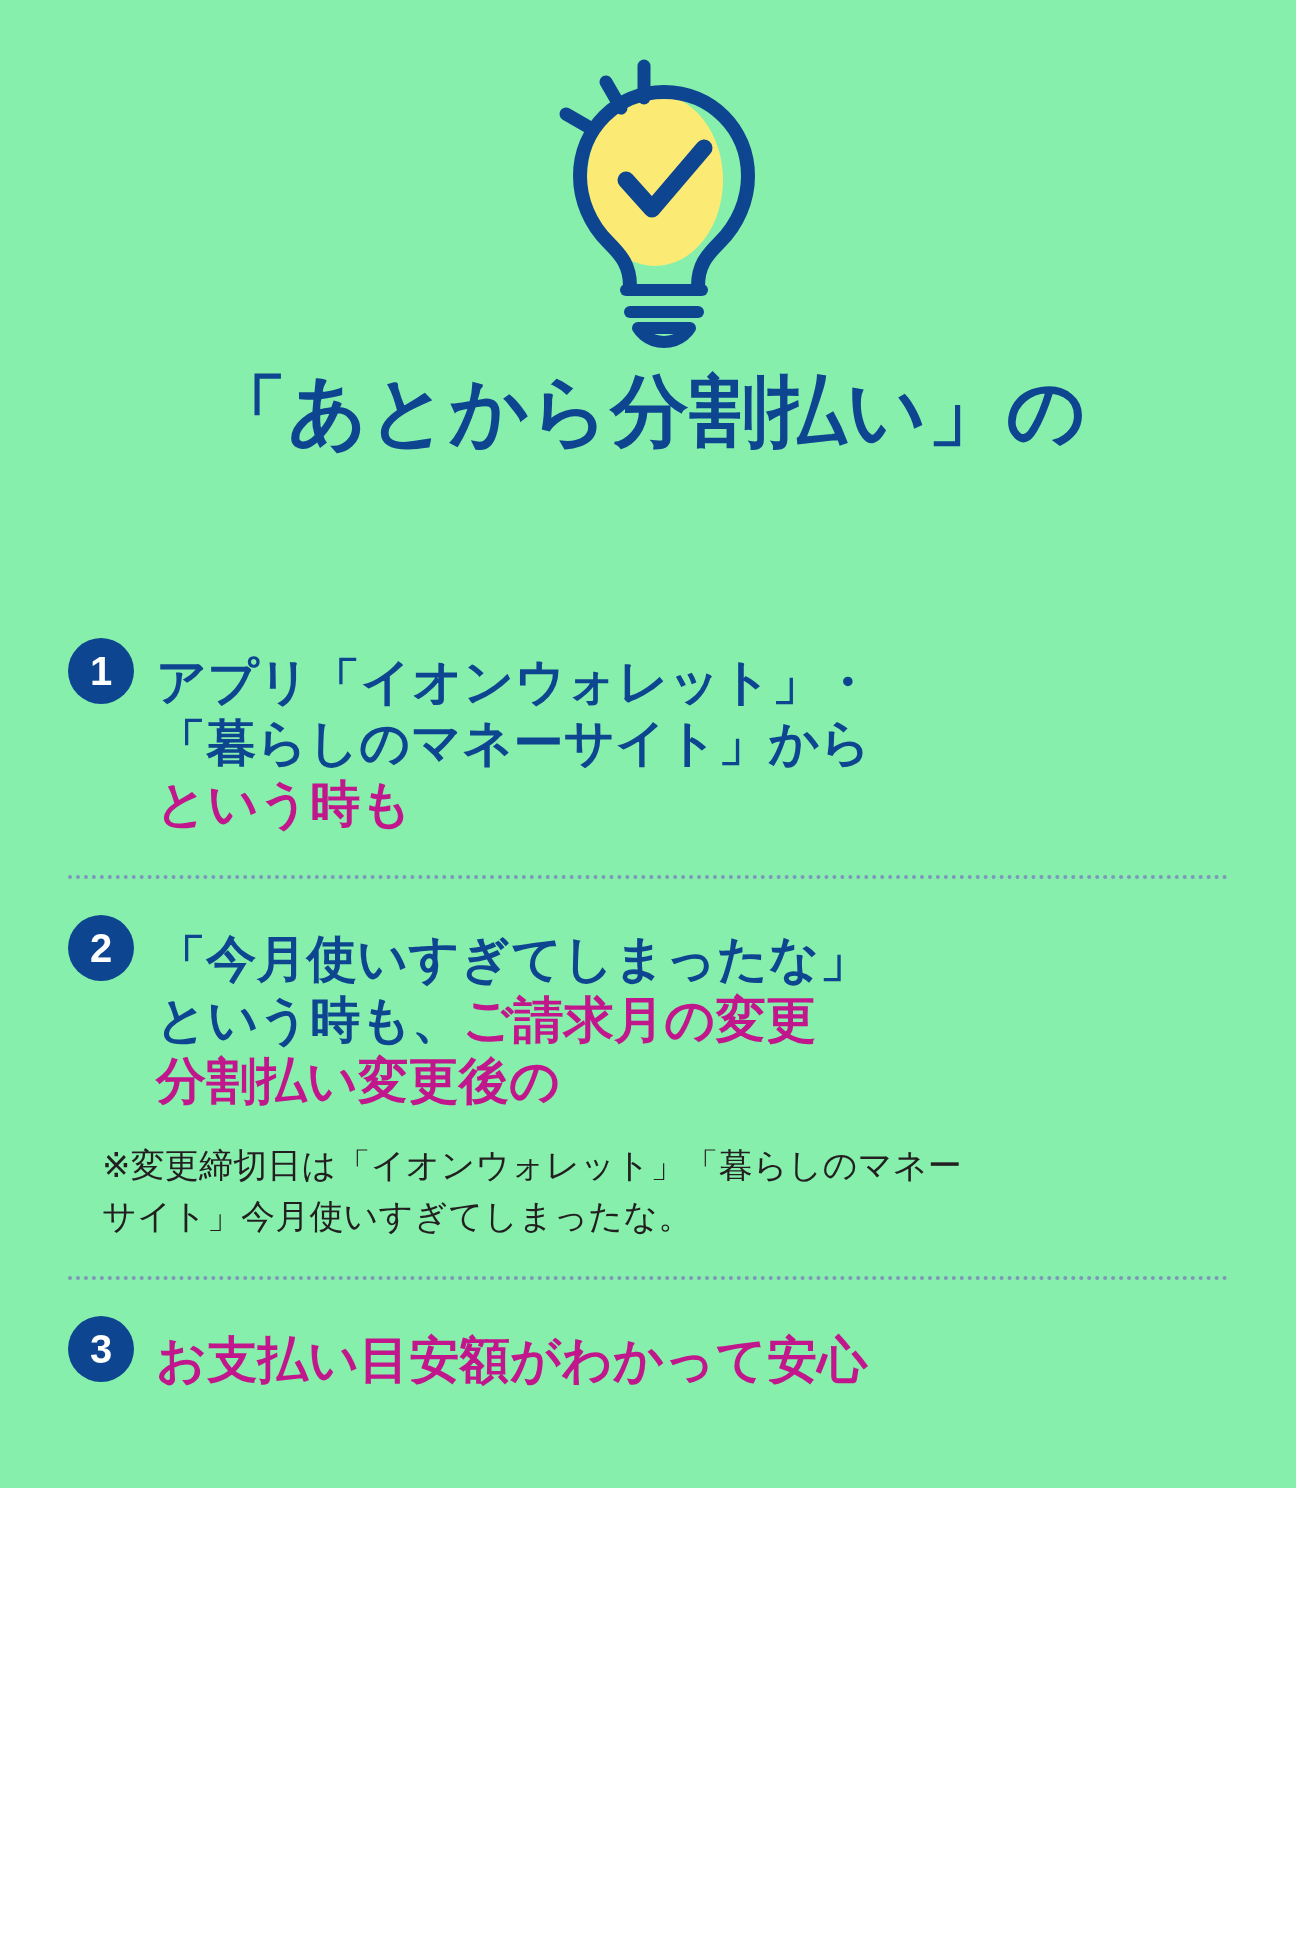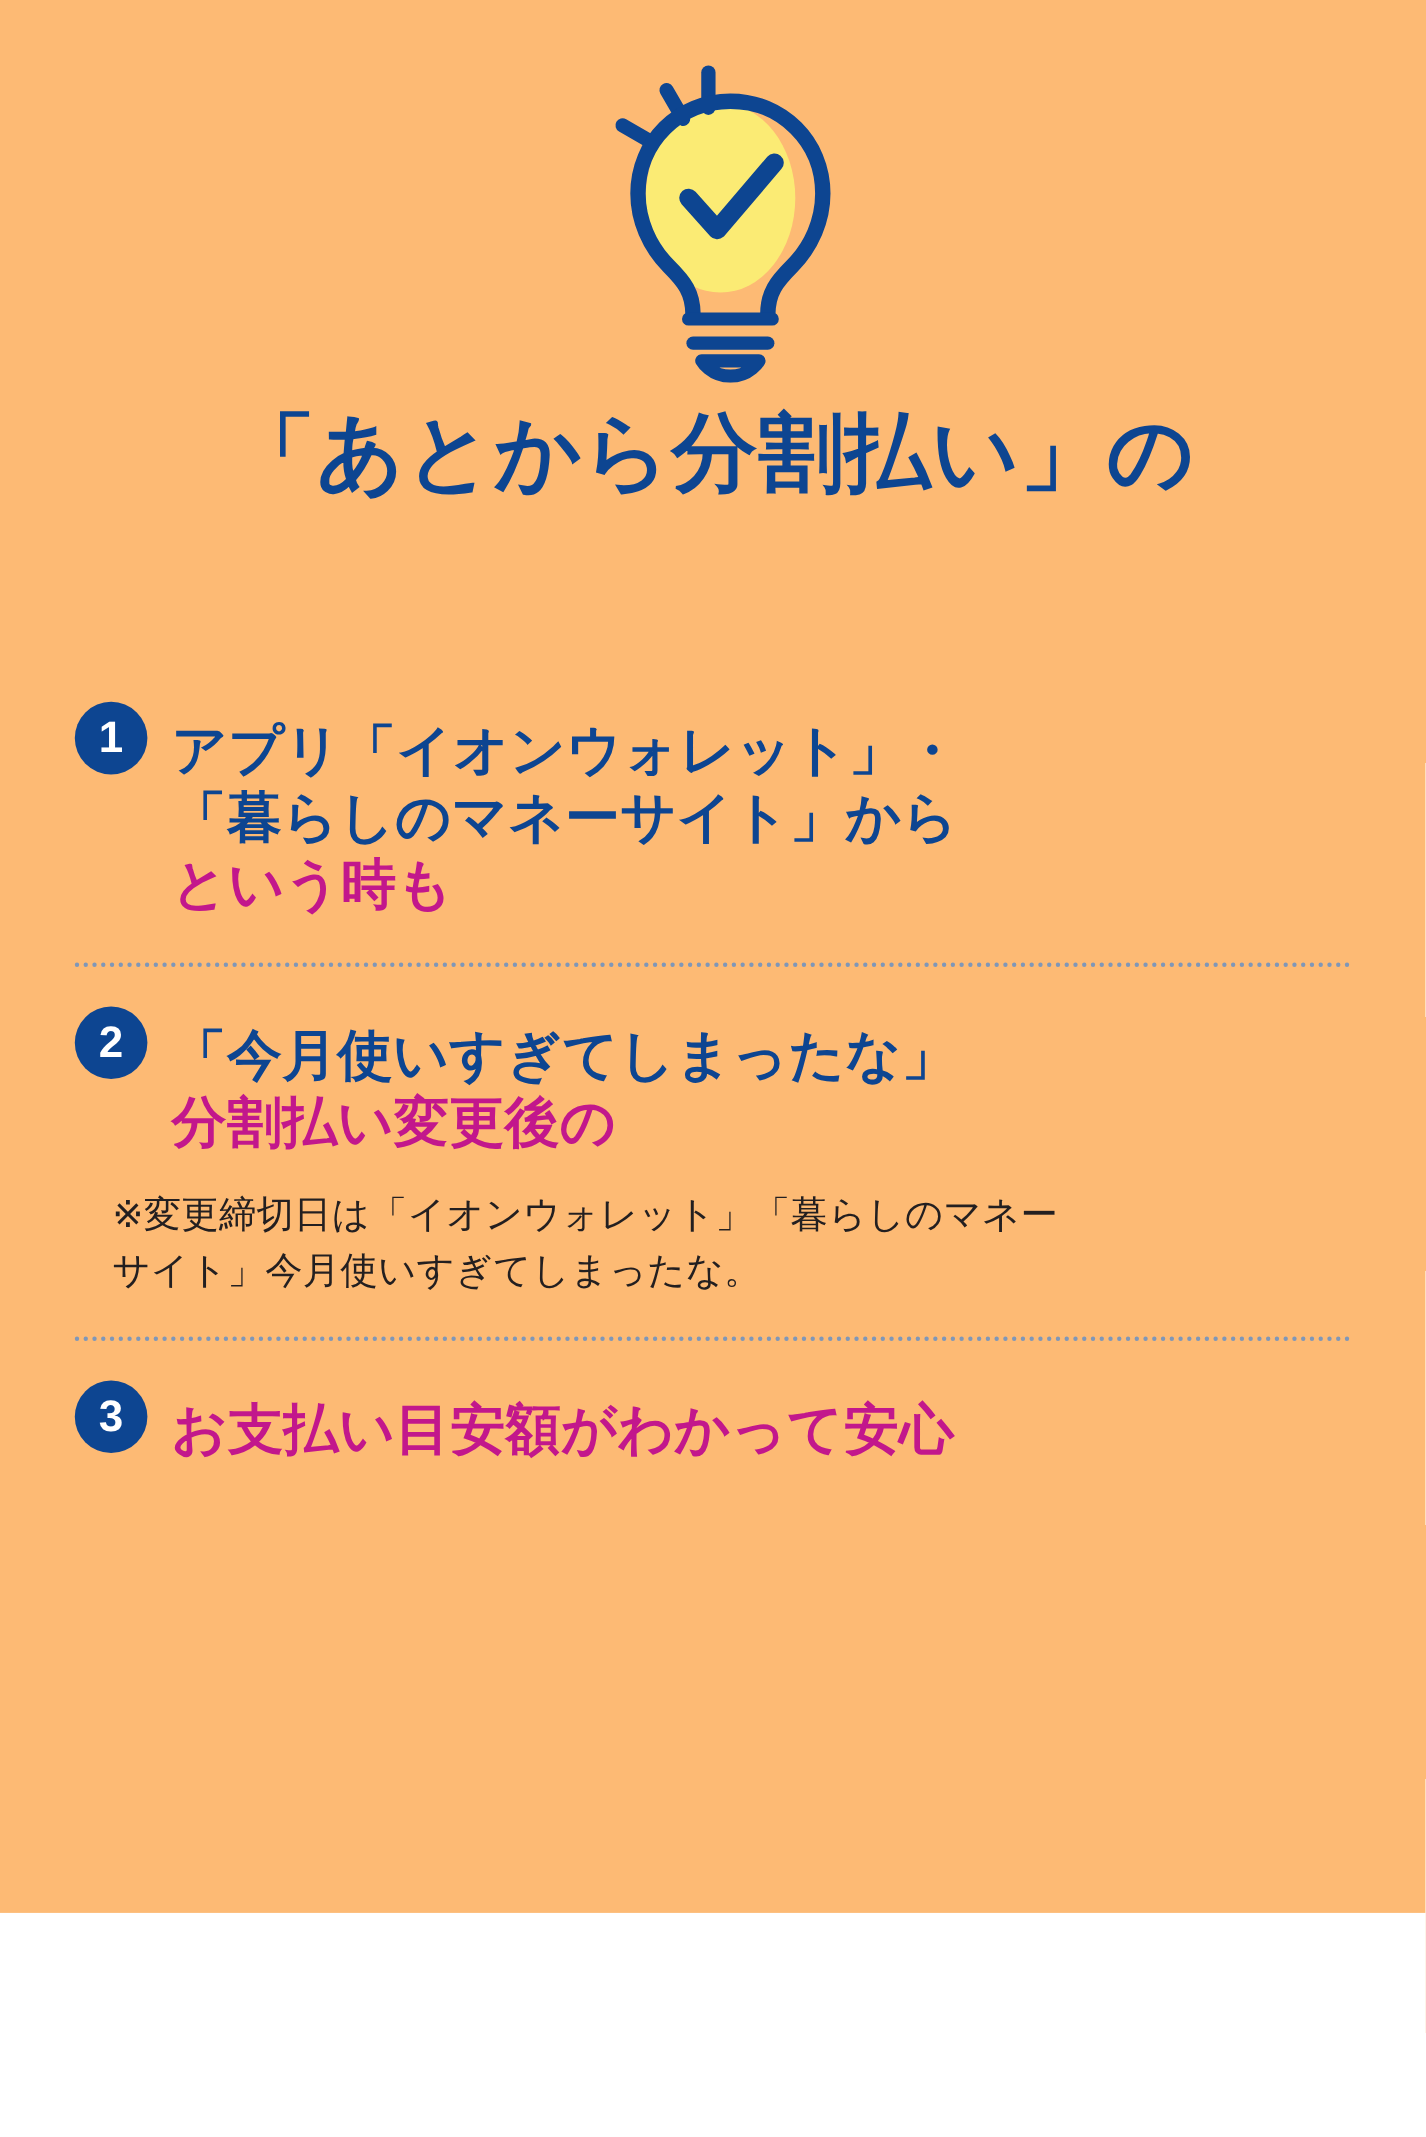--- a/index.html
+++ b/index.html
@@ -13,22 +13,22 @@
 
   body {
     font-family: "Liberation Sans", "DejaVu Sans", sans-serif;
     color: #0d4591;
     -webkit-font-smoothing: antialiased;
   }
 
   .page {
     position: relative;
     width: 1296px;
-    height: 1739px;
-    background: #fdba74;
+    height: 1488px;
+    background: #86efac;
     overflow: hidden;
   }
 
   
   .hero-icon-wrap {
     position: absolute;
     top: 28px;
     left: 0;
     width: 1296px;
     height: 320px;
@@ -179,20 +179,21 @@
         <span class="point-line c-magenta">という時も</span>
       </div>
     </div>
 
     <div class="divider"></div>
 
     <div class="point">
       <div class="badge">2</div>
       <div class="point-body">
         <span class="point-line c-blue">「今月使いすぎてしまったな」</span>
+        <span class="point-line"><span class="c-blue">という時も、</span><span class="c-magenta">ご請求月の変更</span></span>
         <span class="point-line c-magenta">分割払い変更後の</span>
       </div>
     </div>
 
     <div class="note">
       <span>※変更締切日は「イオンウォレット」「暮らしのマネー</span>
       <span>サイト」今月使いすぎてしまったな。</span>
     </div>
 
     <div class="divider"></div>

